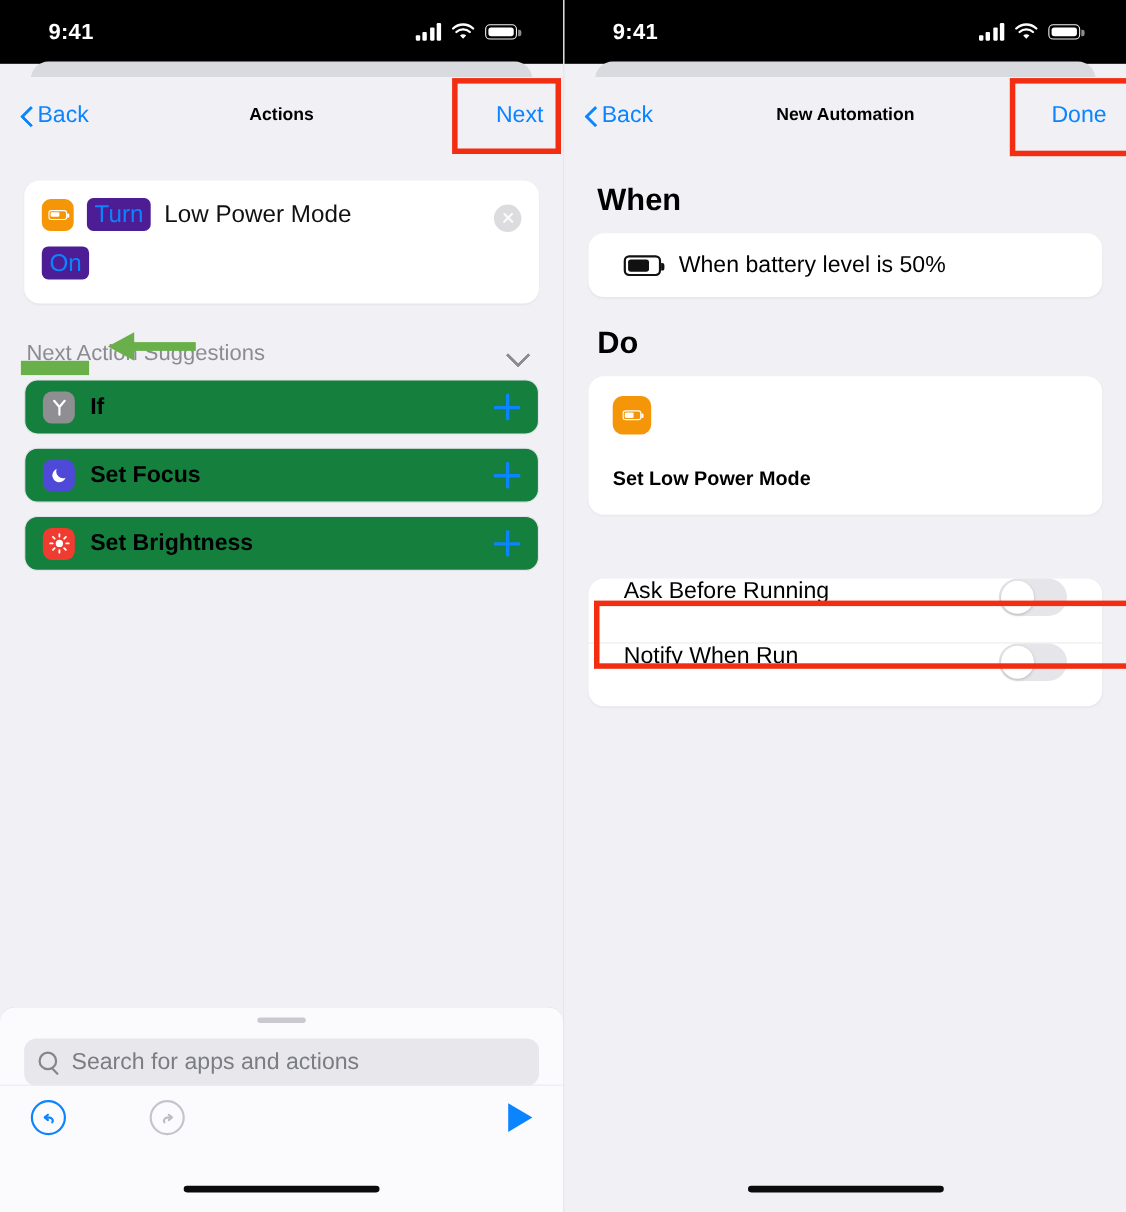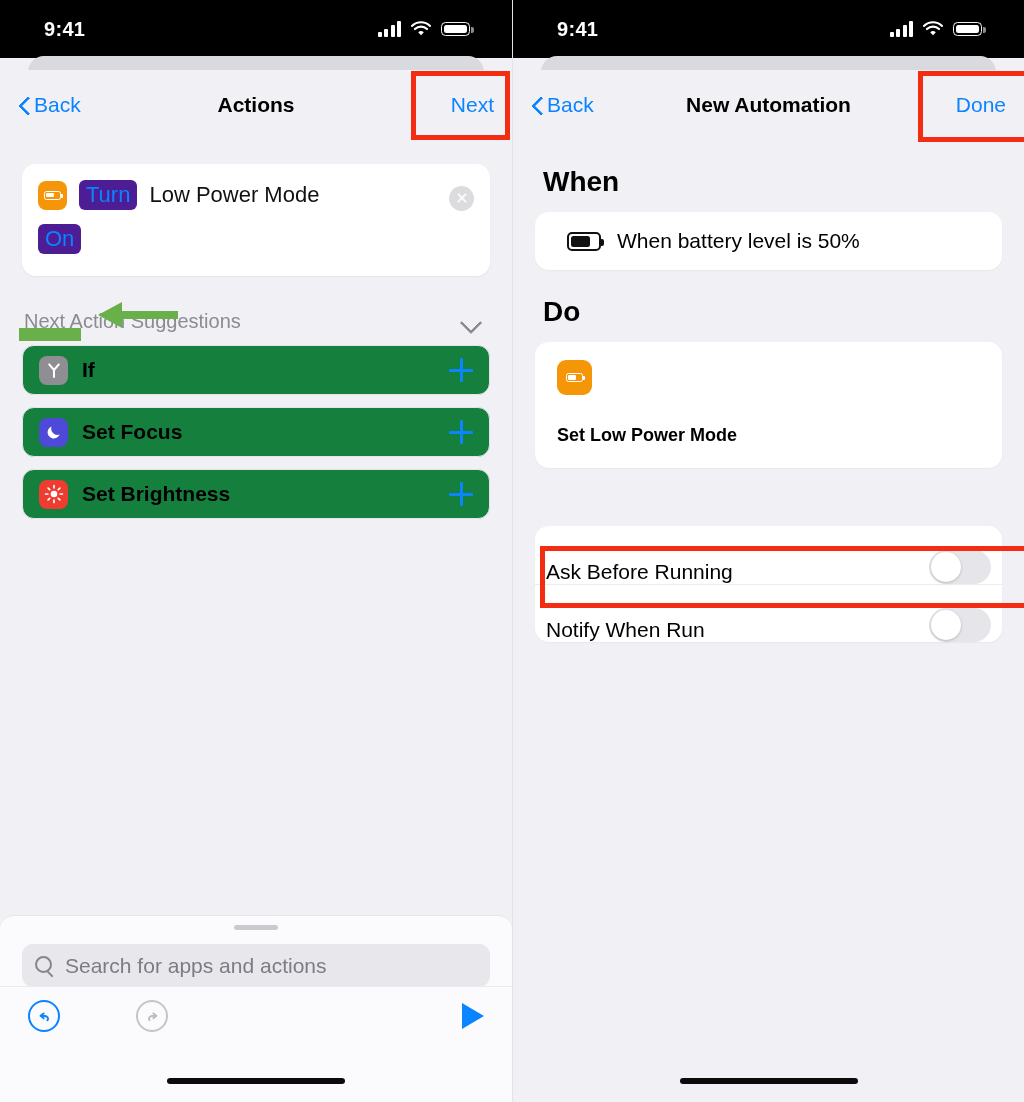--- a/index.html
+++ b/index.html
@@ -51,21 +51,21 @@
   .navbar { position: relative; height: 70px; display: flex; align-items: center; padding: 0 18px; }
   .nav-back { display: flex; align-items: flex-end; gap: 3px; color: #0a84ff; font-size: 21px; cursor: pointer; }
   .chev-left { width: 13px; height: 22px; position: relative; }
   .chev-left::before {
     content: ""; position: absolute; left: 3px; top: 4px; width: 11px; height: 11px;
     border-left: 3px solid #0a84ff; border-bottom: 3px solid #0a84ff;
     transform: rotate(45deg); border-radius: 1px;
   }
   .nav-title {
     position: absolute; left: 0; right: 0; text-align: center;
-    font-size: 21px; font-weight: 700; color: #000; pointer-events: none;
+    font-size: 16px; font-weight: 700; color: #000; pointer-events: none;
   }
   .nav-action {
     margin-left: auto; color: #0a84ff; font-size: 21px; font-weight: 500; cursor: pointer;
     position: relative; z-index: 3;
   }
 
   
   .hl { position: absolute; border: 5px solid #f22d12; z-index: 50; pointer-events: none; }
   .hl-next { top: 71px; left: 411px; width: 99px; height: 69px; }
   .hl-done { top: 71px; left: 405px; width: 112px; height: 71px; }
@@ -177,21 +177,21 @@
   .trig-batt::after { content:""; position:absolute; right:-5px; top:5.5px; width:3px; height:7px;
                background:#111; border-radius:0 2px 2px 0;}
   .trig-batt i { position:absolute; left:2px; top:2px; bottom:2px; width:62%; background:#111;
                border-radius:2.5px; display:block;}
   .trig-text { font-size: 21px; color: #000; }
   .do-card { padding: 18px 22px 22px; }
   .do-icon { width: 35px; height: 35px; border-radius: 9px; background: #f59608;
              display:flex; align-items:center; justify-content:center; }
   .do-label { font-size: 18px; font-weight: 700; color: #000; margin-top: 30px; }
   .switch-card { margin-top: 58px; }
-  .switch-row { height: 58px; display:flex; align-items:flex-end; padding: 0 11px; cursor: pointer; }
+  .switch-row { height: 58px; display:flex; align-items:flex-start; padding: 0 32px; cursor: pointer; }
   .switch-row + .switch-row { border-top: 1px solid #ececed; }
   .switch-label { font-size: 21px; color: #000; }
   .toggle { margin-left:auto; width: 62px; height: 34px; border-radius: 18px; background: #e6e6ea;
             position: relative; flex: 0 0 auto; cursor: pointer; }
   .toggle .knob { position:absolute; left: 2px; top: 2px; width: 30px; height: 30px; border-radius: 50%;
             background: #fff; box-shadow: 0 1px 3px rgba(0,0,0,.2); }
 </style>
 </head>
 <body>
 

